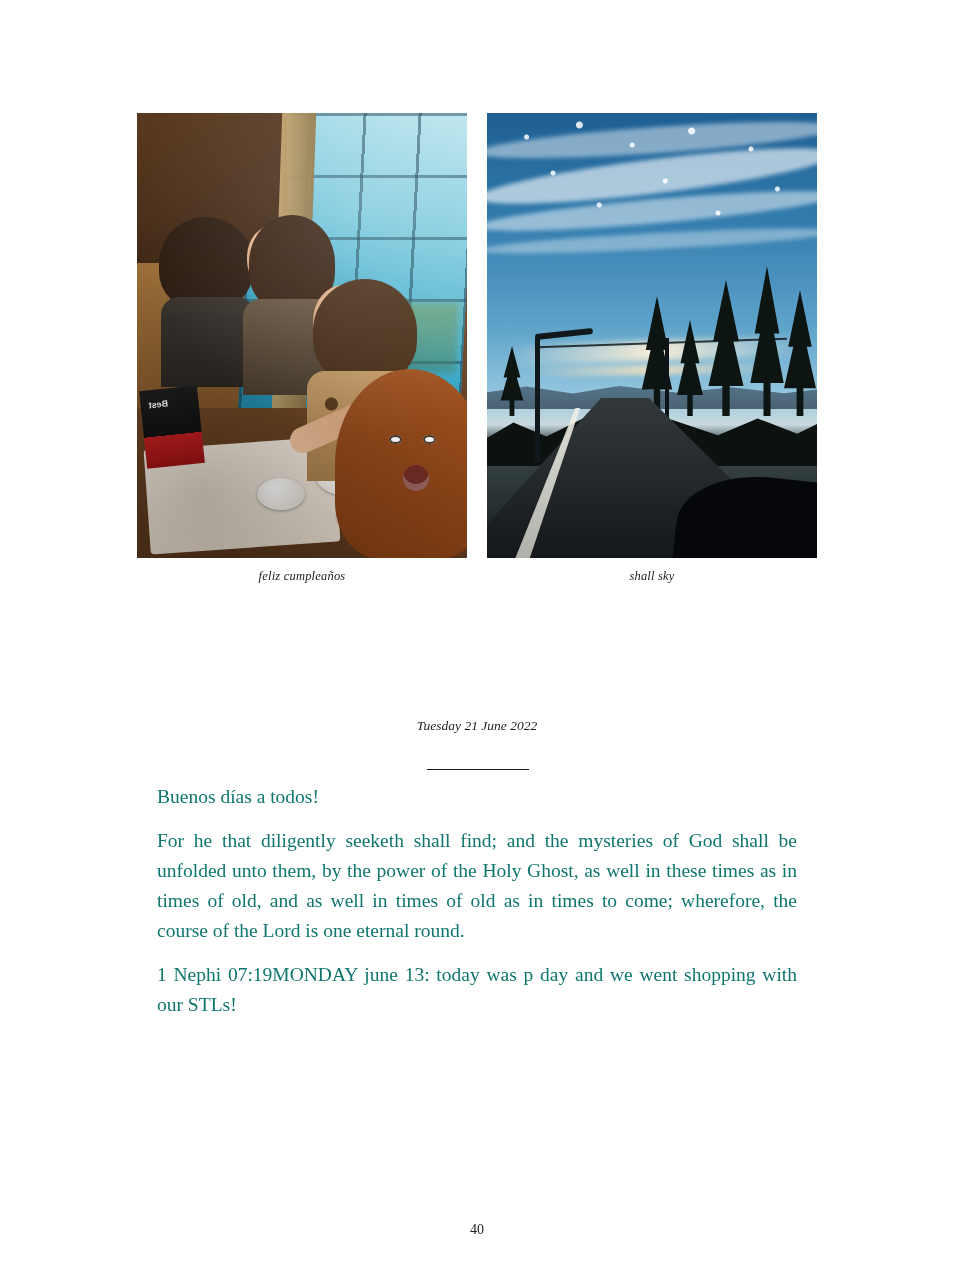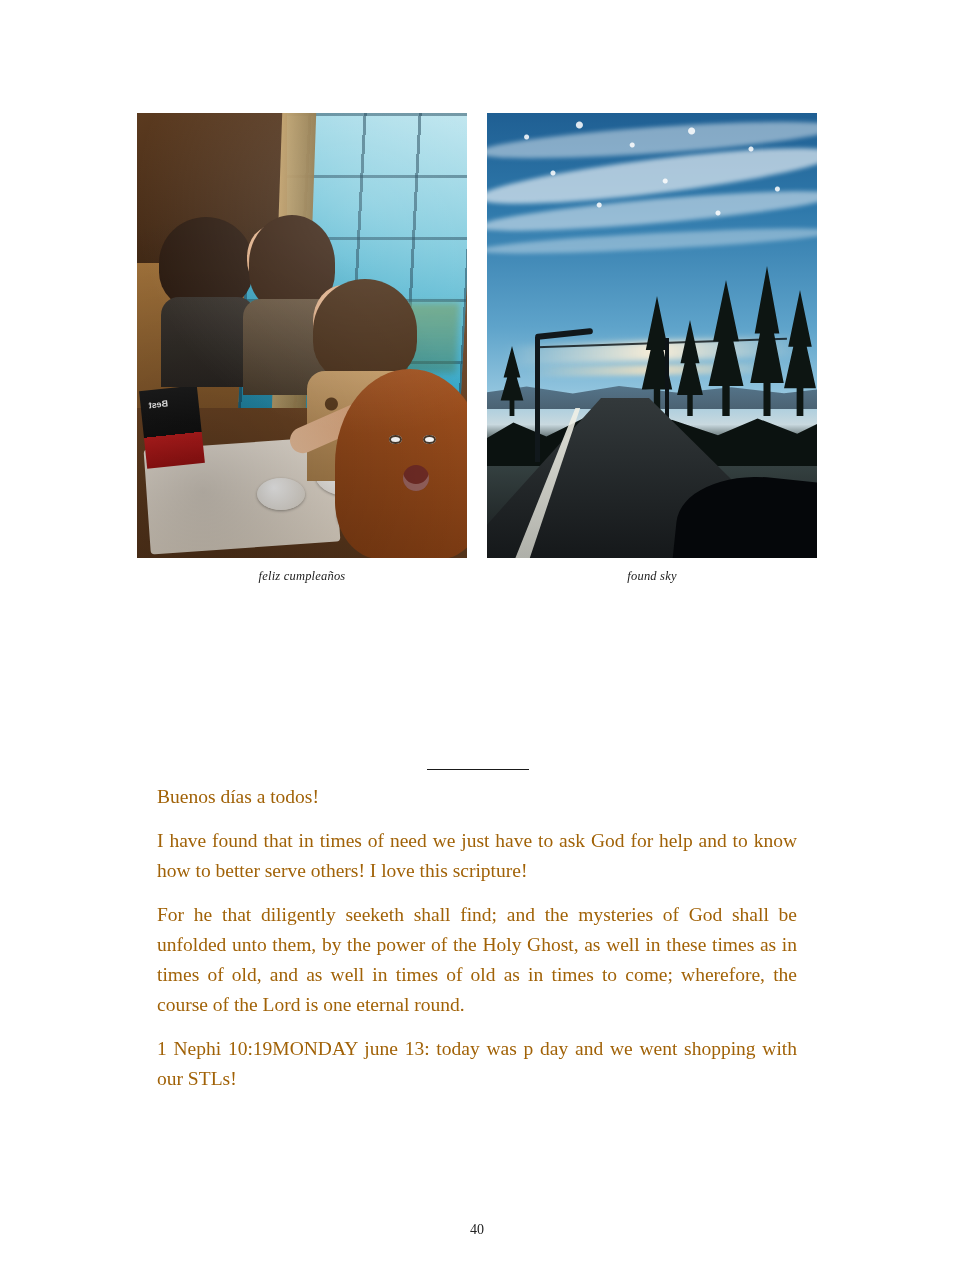--- a/index.html
+++ b/index.html
@@ -302,21 +302,21 @@
     width: 102px; height: 0;
     border-top: 1.6px solid #1a1a1a;
   }
   .content {
     position: absolute;
     top: 782px;
     left: 157px;
     width: 640px;
     font-size: 19.5px;
     line-height: 30px;
-    color: #a16207;
+    color: #0f766e;
   }
   .content p {
     margin: 0 0 14px 0;
   }
   .content p.just {
     text-align: justify;
   }
   .folio {
     position: absolute;
     top: 1222px; left: 0; width: 954px;
@@ -393,29 +393,29 @@
         <div class="tree t3"></div>
         <div class="tree t4"></div>
         <div class="tree t5"></div>
         <div class="pole2"></div>
         <div class="bush"></div>
         <div class="road"></div>
         <div class="roadline"></div>
         <div class="lamp"></div>
         <div class="dash"></div>
       </div>
-      <div class="caption">found sky</div>
+      <div class="caption">shall sky</div>
     </div>
 
   </div>
 
+  <div class="subtitle">Tuesday 21 June 2022</div>
   <div class="rule"></div>
 
   <div class="content">
     <p>Buenos días a todos!</p>
-    <p class="just">I have found that in times of need we just have to ask God for help and to know how to better serve others! I love this scripture!</p>
     <p class="just">For he that diligently seeketh shall find; and the mysteries of God shall be unfolded unto them, by the power of the Holy Ghost, as well in these times as in times of old, and as well in times of old as in times to come; wherefore, the course of the Lord is one eternal round.</p>
-    <p class="just">1 Nephi 10:19MONDAY june 13: today was p day and we went shopping with our STLs!</p>
+    <p class="just">1 Nephi 07:19MONDAY june 13: today was p day and we went shopping with our STLs!</p>
   </div>
 
   <div class="folio">40</div>
 
 </div>
 
 </body></html>

